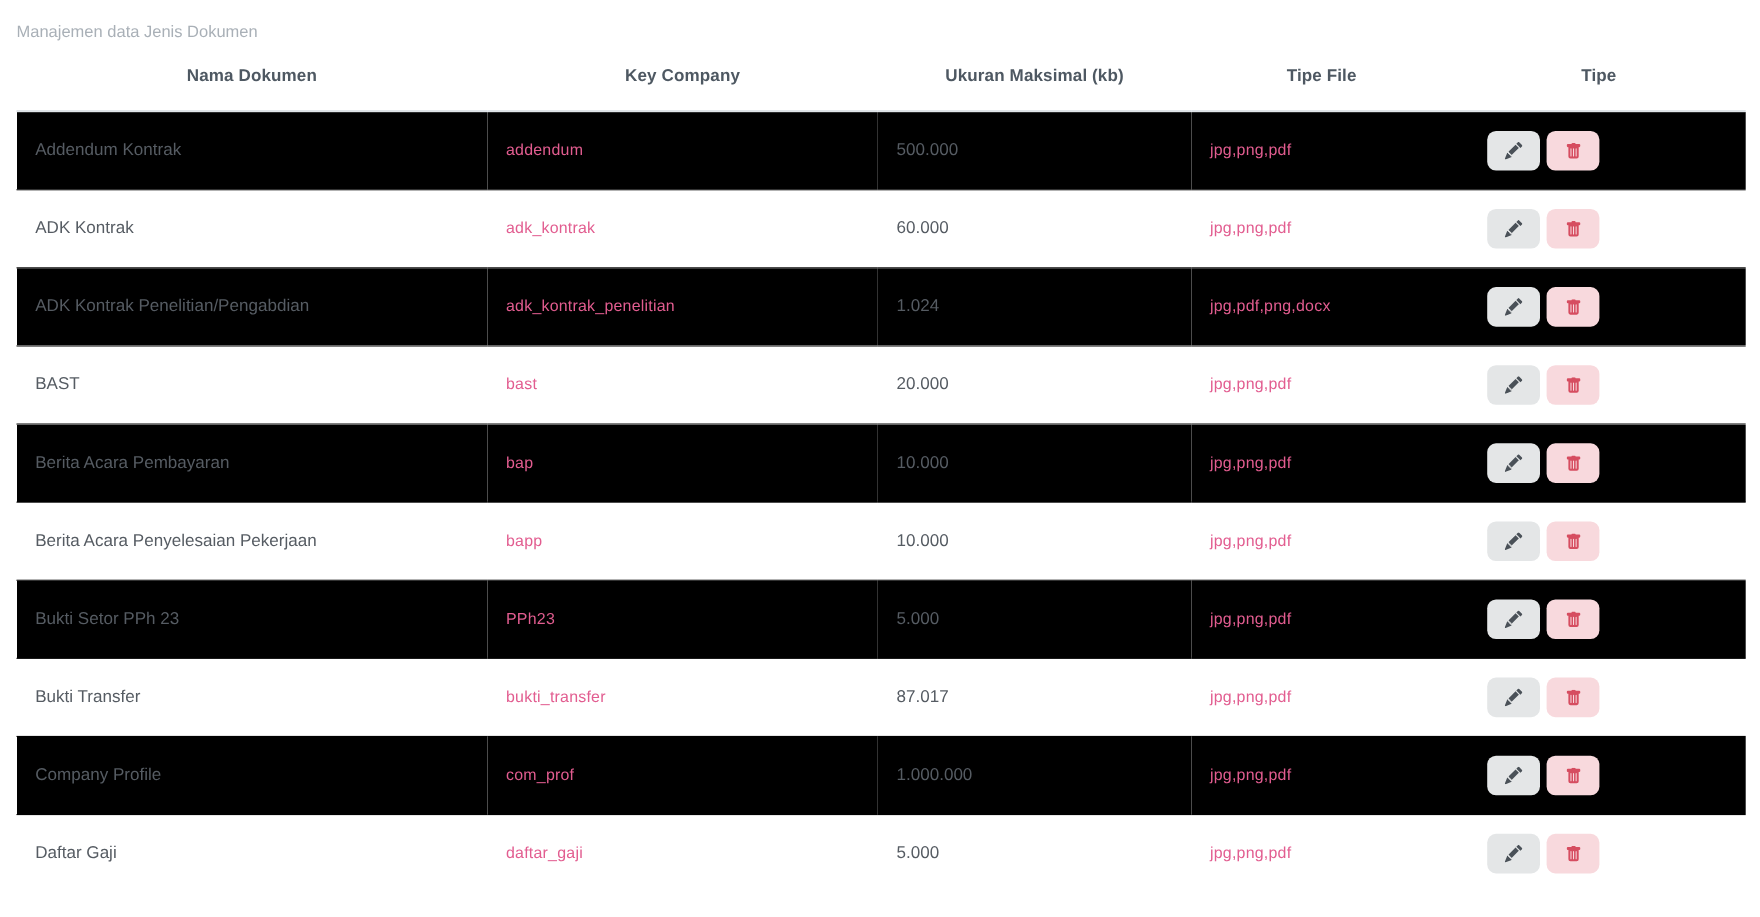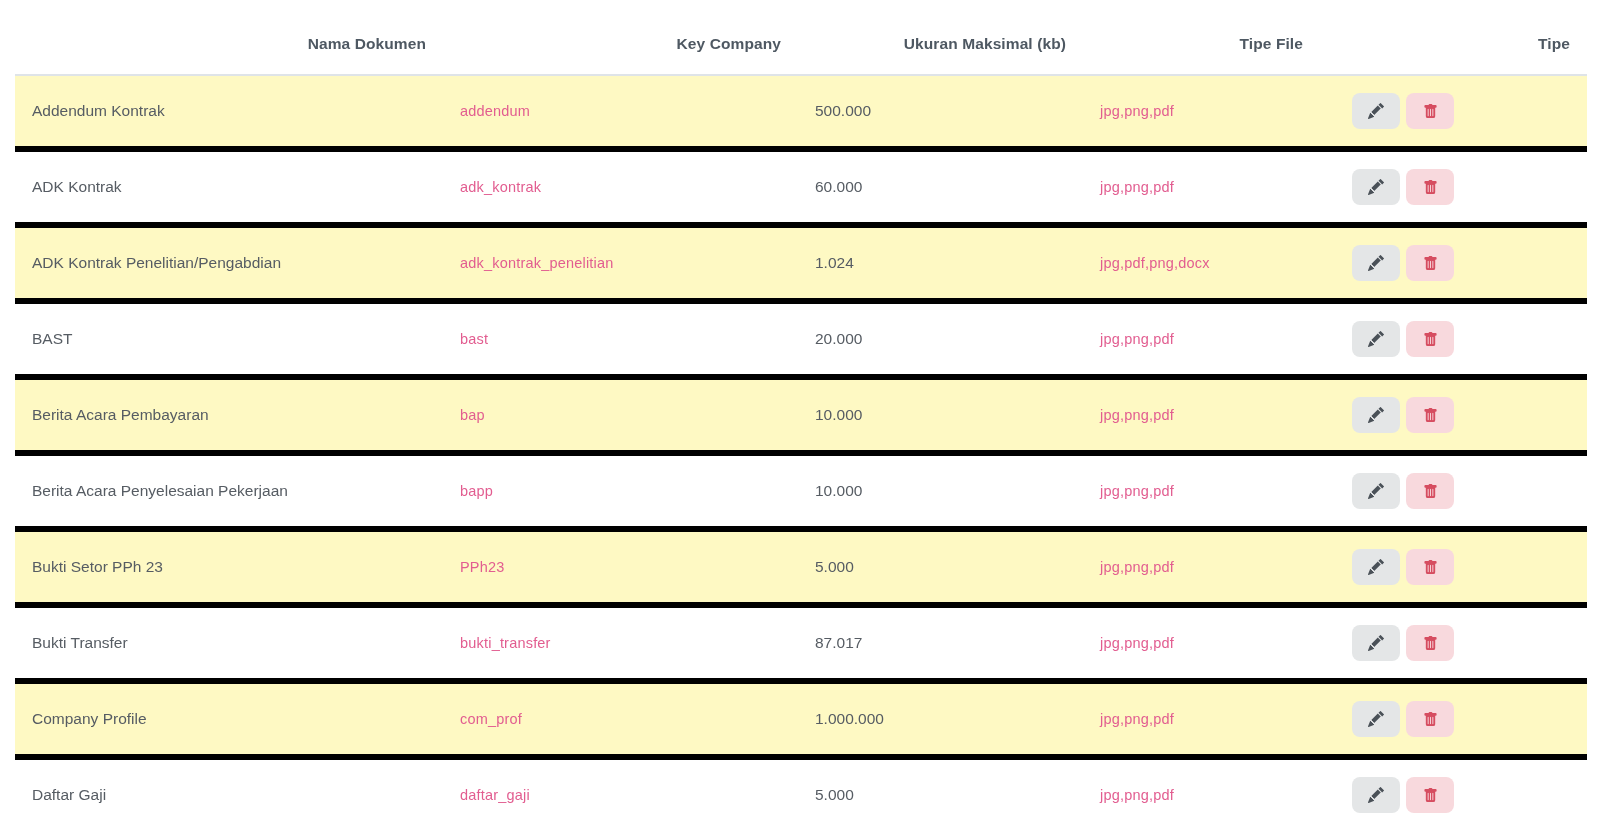--- a/index.html
+++ b/index.html
@@ -27,44 +27,44 @@
     color: #a9b0b7;
     margin: 6px 0 0 0;
     line-height: 20px;
   }
   table.doc-table {
     border-collapse: collapse;
     table-layout: fixed;
     width: 1572px;
   }
   .doc-table th {
-    text-align: right;
+    text-align: center;
     font-size: 15.5px;
     font-weight: 700;
     color: #4e5862;
     padding: 0 17px;
     height: 60px;
     vertical-align: middle;
     border-bottom: 2px solid #dfe4e8;
     letter-spacing: 0.1px;
   }
   .doc-table td {
     font-size: 15.5px;
     color: #565c63;
     padding: 0 17px;
     height: 70px;
     vertical-align: middle;
     overflow: hidden;
     white-space: nowrap;
   }
   .doc-table tbody tr.striped {
-    background: #fef9c3;
+    background: #000000;
   }
   .doc-table tbody tr + tr td {
-    border-top: 6px solid #000000;
+    border-top: 1px solid #000000;
   }
   .mono {
     font-family: Liberation Sans, sans-serif;
     font-size: 14.5px;
     color: #e25d90;
     letter-spacing: 0.2px;
   }
   .actions {
     display: flex;
     align-items: center;
@@ -83,20 +83,21 @@
     padding: 0;
   }
   .btn-edit   { background: #e4e6e7; }
   .btn-delete { background: #f8d9dd; }
   .btn svg { display: block; }
 </style>
 </head>
 <body>
 
 <div class="card">
+  <p class="page-subtitle">Manajemen data Jenis Dokumen</p>
 
   <table class="doc-table">
     <colgroup>
       <col style="width:428px">
       <col style="width:355px">
       <col style="width:285px">
       <col style="width:237px">
       <col style="width:267px">
     </colgroup>
     <thead>

